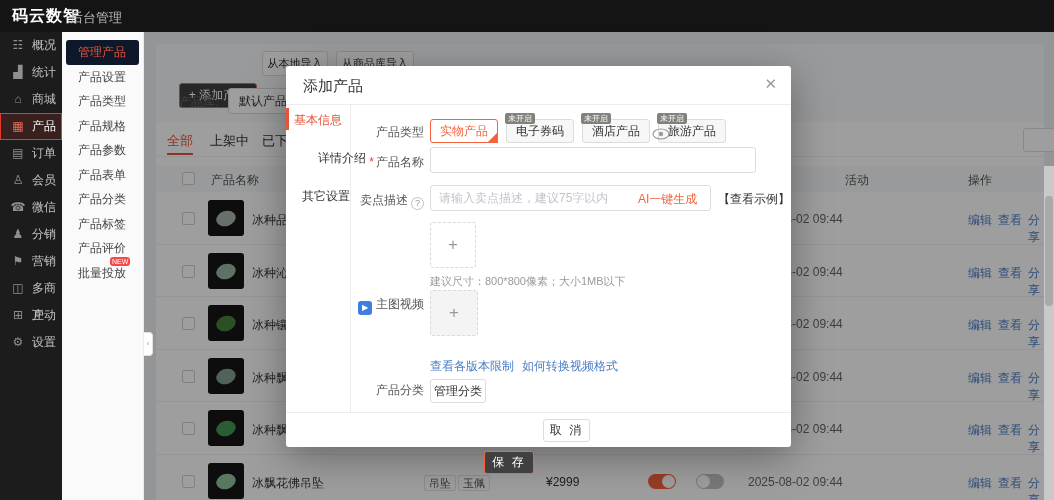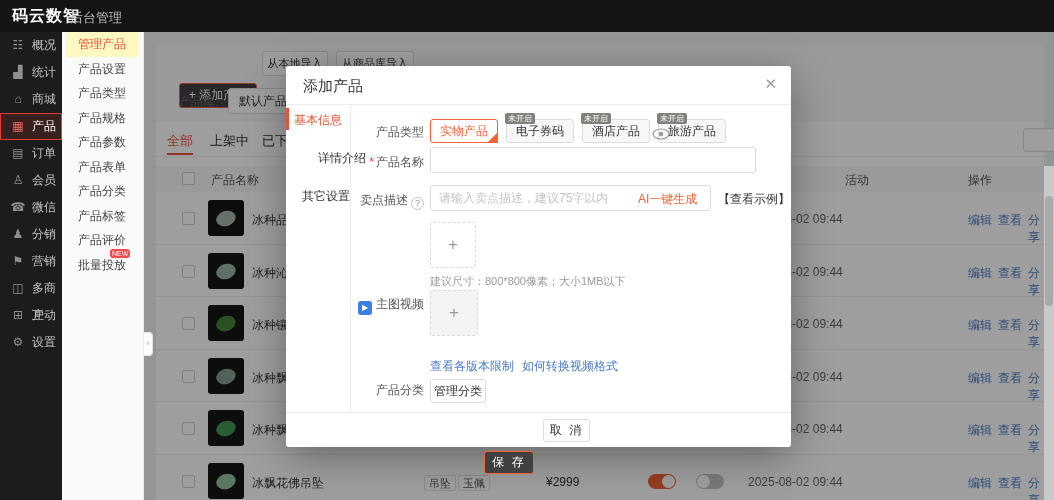--- a/index.html
+++ b/index.html
@@ -18,21 +18,21 @@
   .side-item .icon { position:absolute; left:10px; top:0; width:16px; font-size:12px; color:#8f8f8f; text-align:center; }
   .side-item .lbl { position:absolute; left:32px; top:0; font-size:12px; color:#c3c3c3; }
   .side-item.active { background:rgba(226,59,46,.14); outline:1px solid #e23b2e; outline-offset:-1px; }
   .side-item.active .lbl { color:#fff; }
   .side-item.active .icon { color:#e66a5a; }
   .side-badge { position:absolute; left:34px; top:-5px; background:#f34b4b; color:#fff; font-size:7px; line-height:9px; padding:0 2px; border-radius:2px; }
 
   
   .submenu { position:absolute; left:62px; top:32px; width:82px; height:468px; background:#fafafa; z-index:40; border-right:1px solid #ececec; }
   .sub-item { position:relative; margin:0 4px; height:24.5px; line-height:24.5px; font-size:12px; color:#444; padding-left:12px; cursor:pointer; border-radius:3px; }
-  .sub-item.active { background:#fef9c3; color:#e5553a; }
+  .sub-item.active { background:#0f172a; color:#e5553a;margin-top:8px; }
   .sub-badge { position:absolute; left:44px; top:-4px; background:#f34b4b; color:#fff; font-size:7px; line-height:9px; padding:0 2px; border-radius:3px; }
   .collapse-handle { position:absolute; left:144px; top:332px; width:9px; height:24px; background:#fff; border:1px solid #e2e2e2; border-left:none; border-radius:0 4px 4px 0; z-index:55; color:#999; font-size:8px; line-height:22px; text-align:center; cursor:pointer; }
 
   
   .main { position:absolute; left:144px; top:32px; width:910px; height:468px; z-index:1; }
   .card-toolbar { position:absolute; left:12px; top:12px; width:888px; height:78px; background:#f7f8fa; border-radius:2px; }
   .btn { display:inline-block; text-align:center; font-size:12px; border-radius:3px; cursor:pointer; }
   .btn-orange { background:#404040; color:#fff; border:1px solid #f4633c;margin-top:32px; }
   .btn-plain { background:#fff; color:#333; border:1px solid #dcdcdc; }
   .tb-add { position:absolute; left:23px; top:7px; width:78px; height:25px; line-height:23px; }

